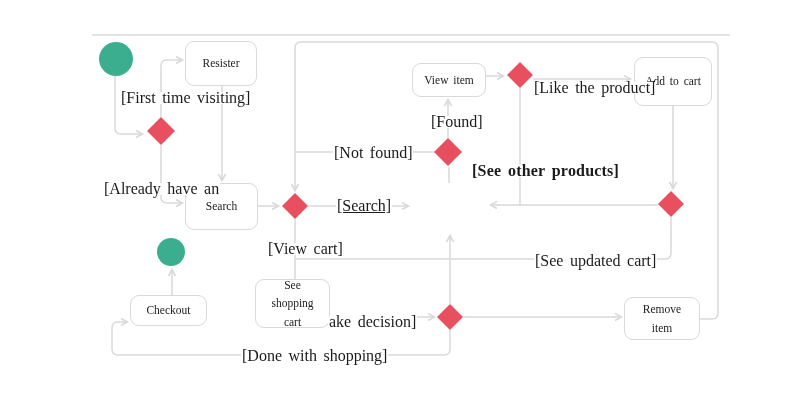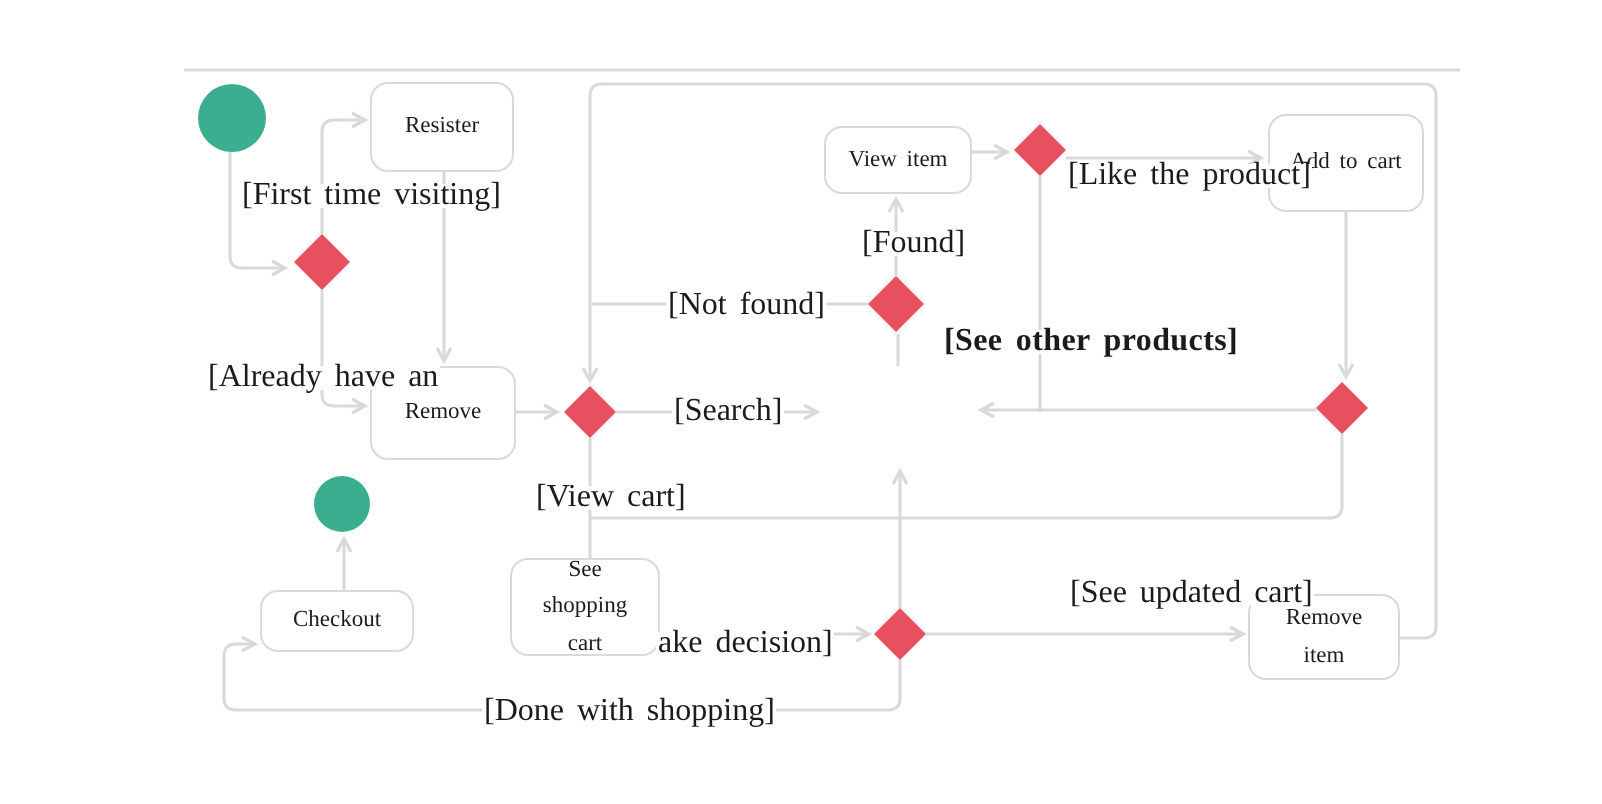--- a/index.html
+++ b/index.html
@@ -36,27 +36,27 @@
   #n-login{left:185px;top:183px;width:73px;height:47px;}
   #n-viewitem{left:412px;top:63px;width:74px;height:34px;}
   #n-addtocart{left:634px;top:57px;width:78px;height:49px;}
   #n-search{left:411px;top:183px;width:76px;height:49px;}
   #n-seecart{left:255px;top:279px;width:75px;height:49px;}
   #n-checkout{left:130px;top:295px;width:77px;height:31px;}
   #n-removeitem{left:624px;top:297px;width:76px;height:43px;}
   
   #l-firsttime{left:120px;top:92px;}
   #l-already{left:103px;top:183px;}
-  #l-search{left:336px;top:200px;}
+  #l-search{left:336px;top:200px;text-decoration:underline;}
   #l-found{left:430px;top:116px;}
   #l-notfound{left:333px;top:147px;}
   #l-like{left:533px;top:82px;}
   #l-seeother{left:471px;top:165px;}
   #l-viewcart{left:267px;top:243px;}
-  #l-seeupdated{left:534px;top:255px;margin-top:36px;}
+  #l-seeupdated{left:534px;top:255px;}
   #l-makedecision{left:328px;top:316px;}
   #l-done{left:241px;top:350px;}
 </style>
 </head>
 <body>
 
 <div class="canvas">
 
   <svg width="801" height="402" viewBox="0 0 801 402">
     <defs>
@@ -100,21 +100,21 @@
     <path class="decision" d="M448,138 L462,152 L448,166 L434,152 Z"></path>
     <path class="decision" d="M520,62 L533,75 L520,88 L507,75 Z"></path>
     <path class="decision" d="M671,191 L684,204 L671,217 L658,204 Z"></path>
     <path class="decision" d="M450,304 L463,317 L450,330 L437,317 Z"></path>
   </svg>
 
   <div class="node" id="n-register">
     <span>Resister</span>
   </div>
   <div class="node" id="n-login">
-    <span>Remove</span>
+    <span>Search</span>
   </div>
   <div class="node" id="n-viewitem">
     <span>View item</span>
   </div>
   <div class="node" id="n-addtocart">
     <span>Add to cart</span>
   </div>
   <div class="node" id="n-seecart">
     <span>See shopping cart</span>
   </div>

